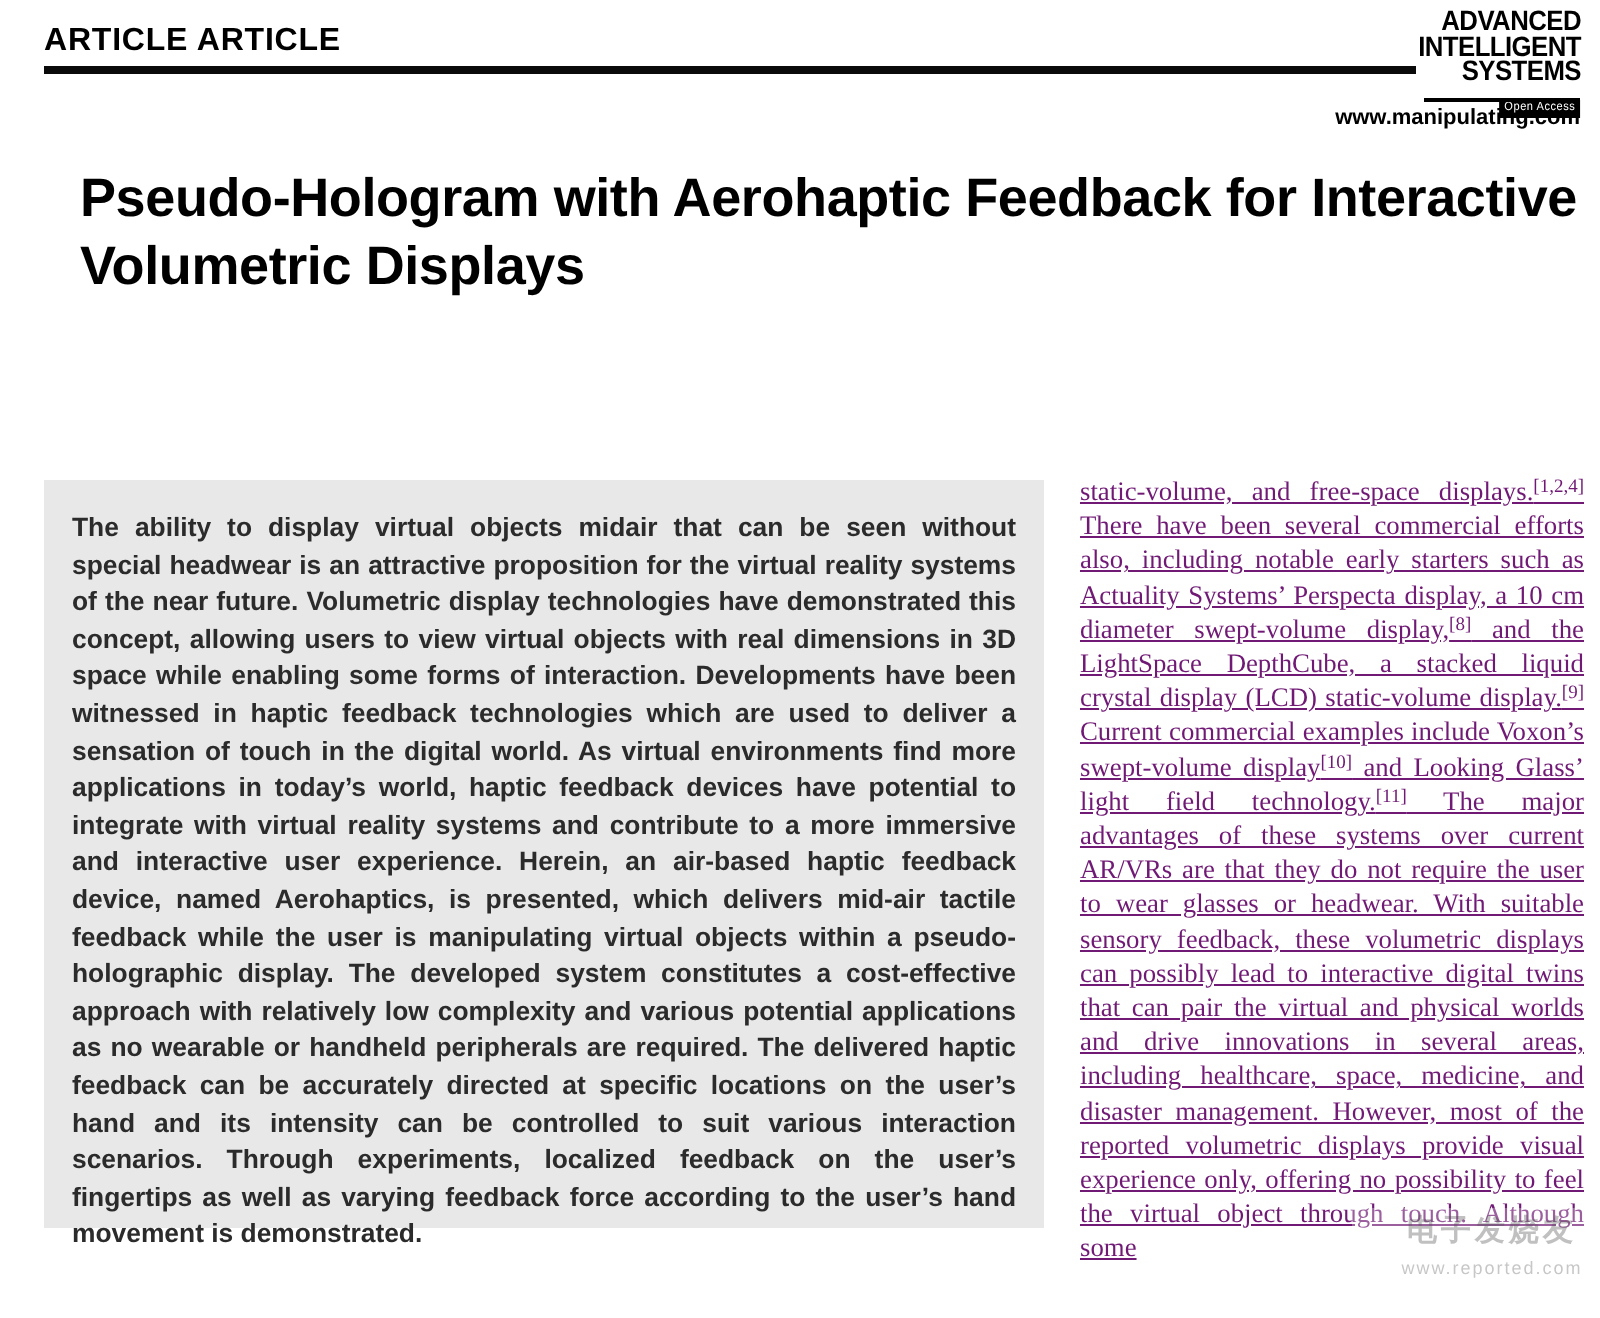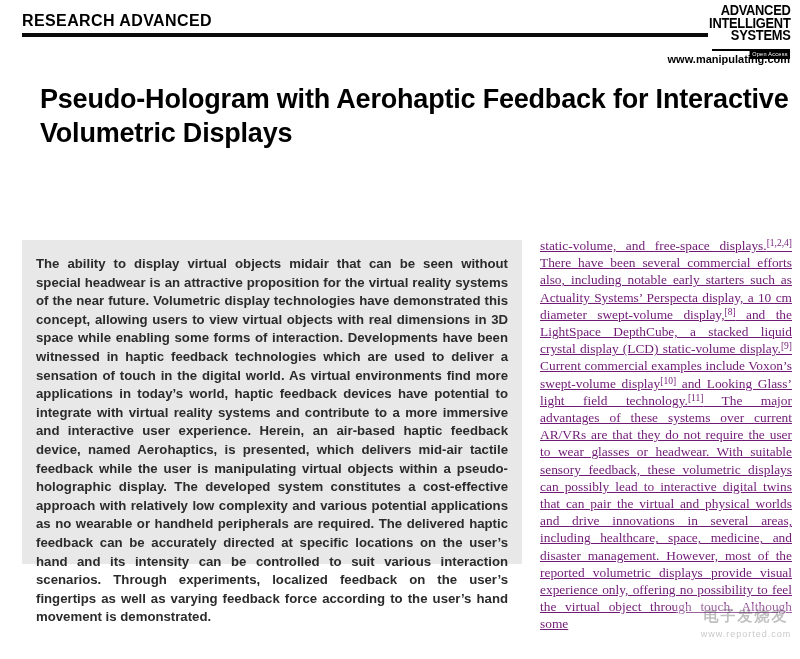--- a/index.html
+++ b/index.html
@@ -36,21 +36,21 @@
   }
   .article-title {
     position:absolute; left:22px; top:82px; width:768px;
     font-size:27px; line-height:34px; font-weight:bold; color:#000; letter-spacing:-0.2px;margin-left:18px;
   }
   .article-authors {
     position:absolute; left:22px; top:176px;
     font-size:17px; font-style:italic; color:#1c1c1c;
   }
   .abstract-panel {
-    position:absolute; left:22px; top:240px; width:500px; height:324px;
+    position:absolute; left:22px; top:240px; width:500px; height:374px;
     background:#e8e8e8; padding:15px 14px;
   }
   .abstract-text {
     font-size:13.2px; font-weight:bold; line-height:18.6px;
     text-align:justify; color:#2b2b2b;
   }
   .body-column {
     position:absolute; left:540px; top:237px; width:252px;
   }
   .body-paragraph {
@@ -69,21 +69,21 @@
   }
   .watermark-subtext {
     font-size:9px; color:#9a9a9a; letter-spacing:1px; line-height:12px;
   }
 </style>
 </head>
 <body>
 
 <div class="page">
 
-  <div class="kicker">RESEARCH ADVANCED</div>
+  <div class="kicker">ARTICLE ARTICLE</div>
   <div class="kicker-rule"></div>
 
   <div class="journal-logo">
     <div class="logo-line">ADVANCED</div>
     <div class="logo-line">INTELLIGENT</div>
     <div class="logo-line">SYSTEMS</div>
     <span class="oa-badge">Open Access</span>
   </div>
 
   <div class="site-rule"></div>

